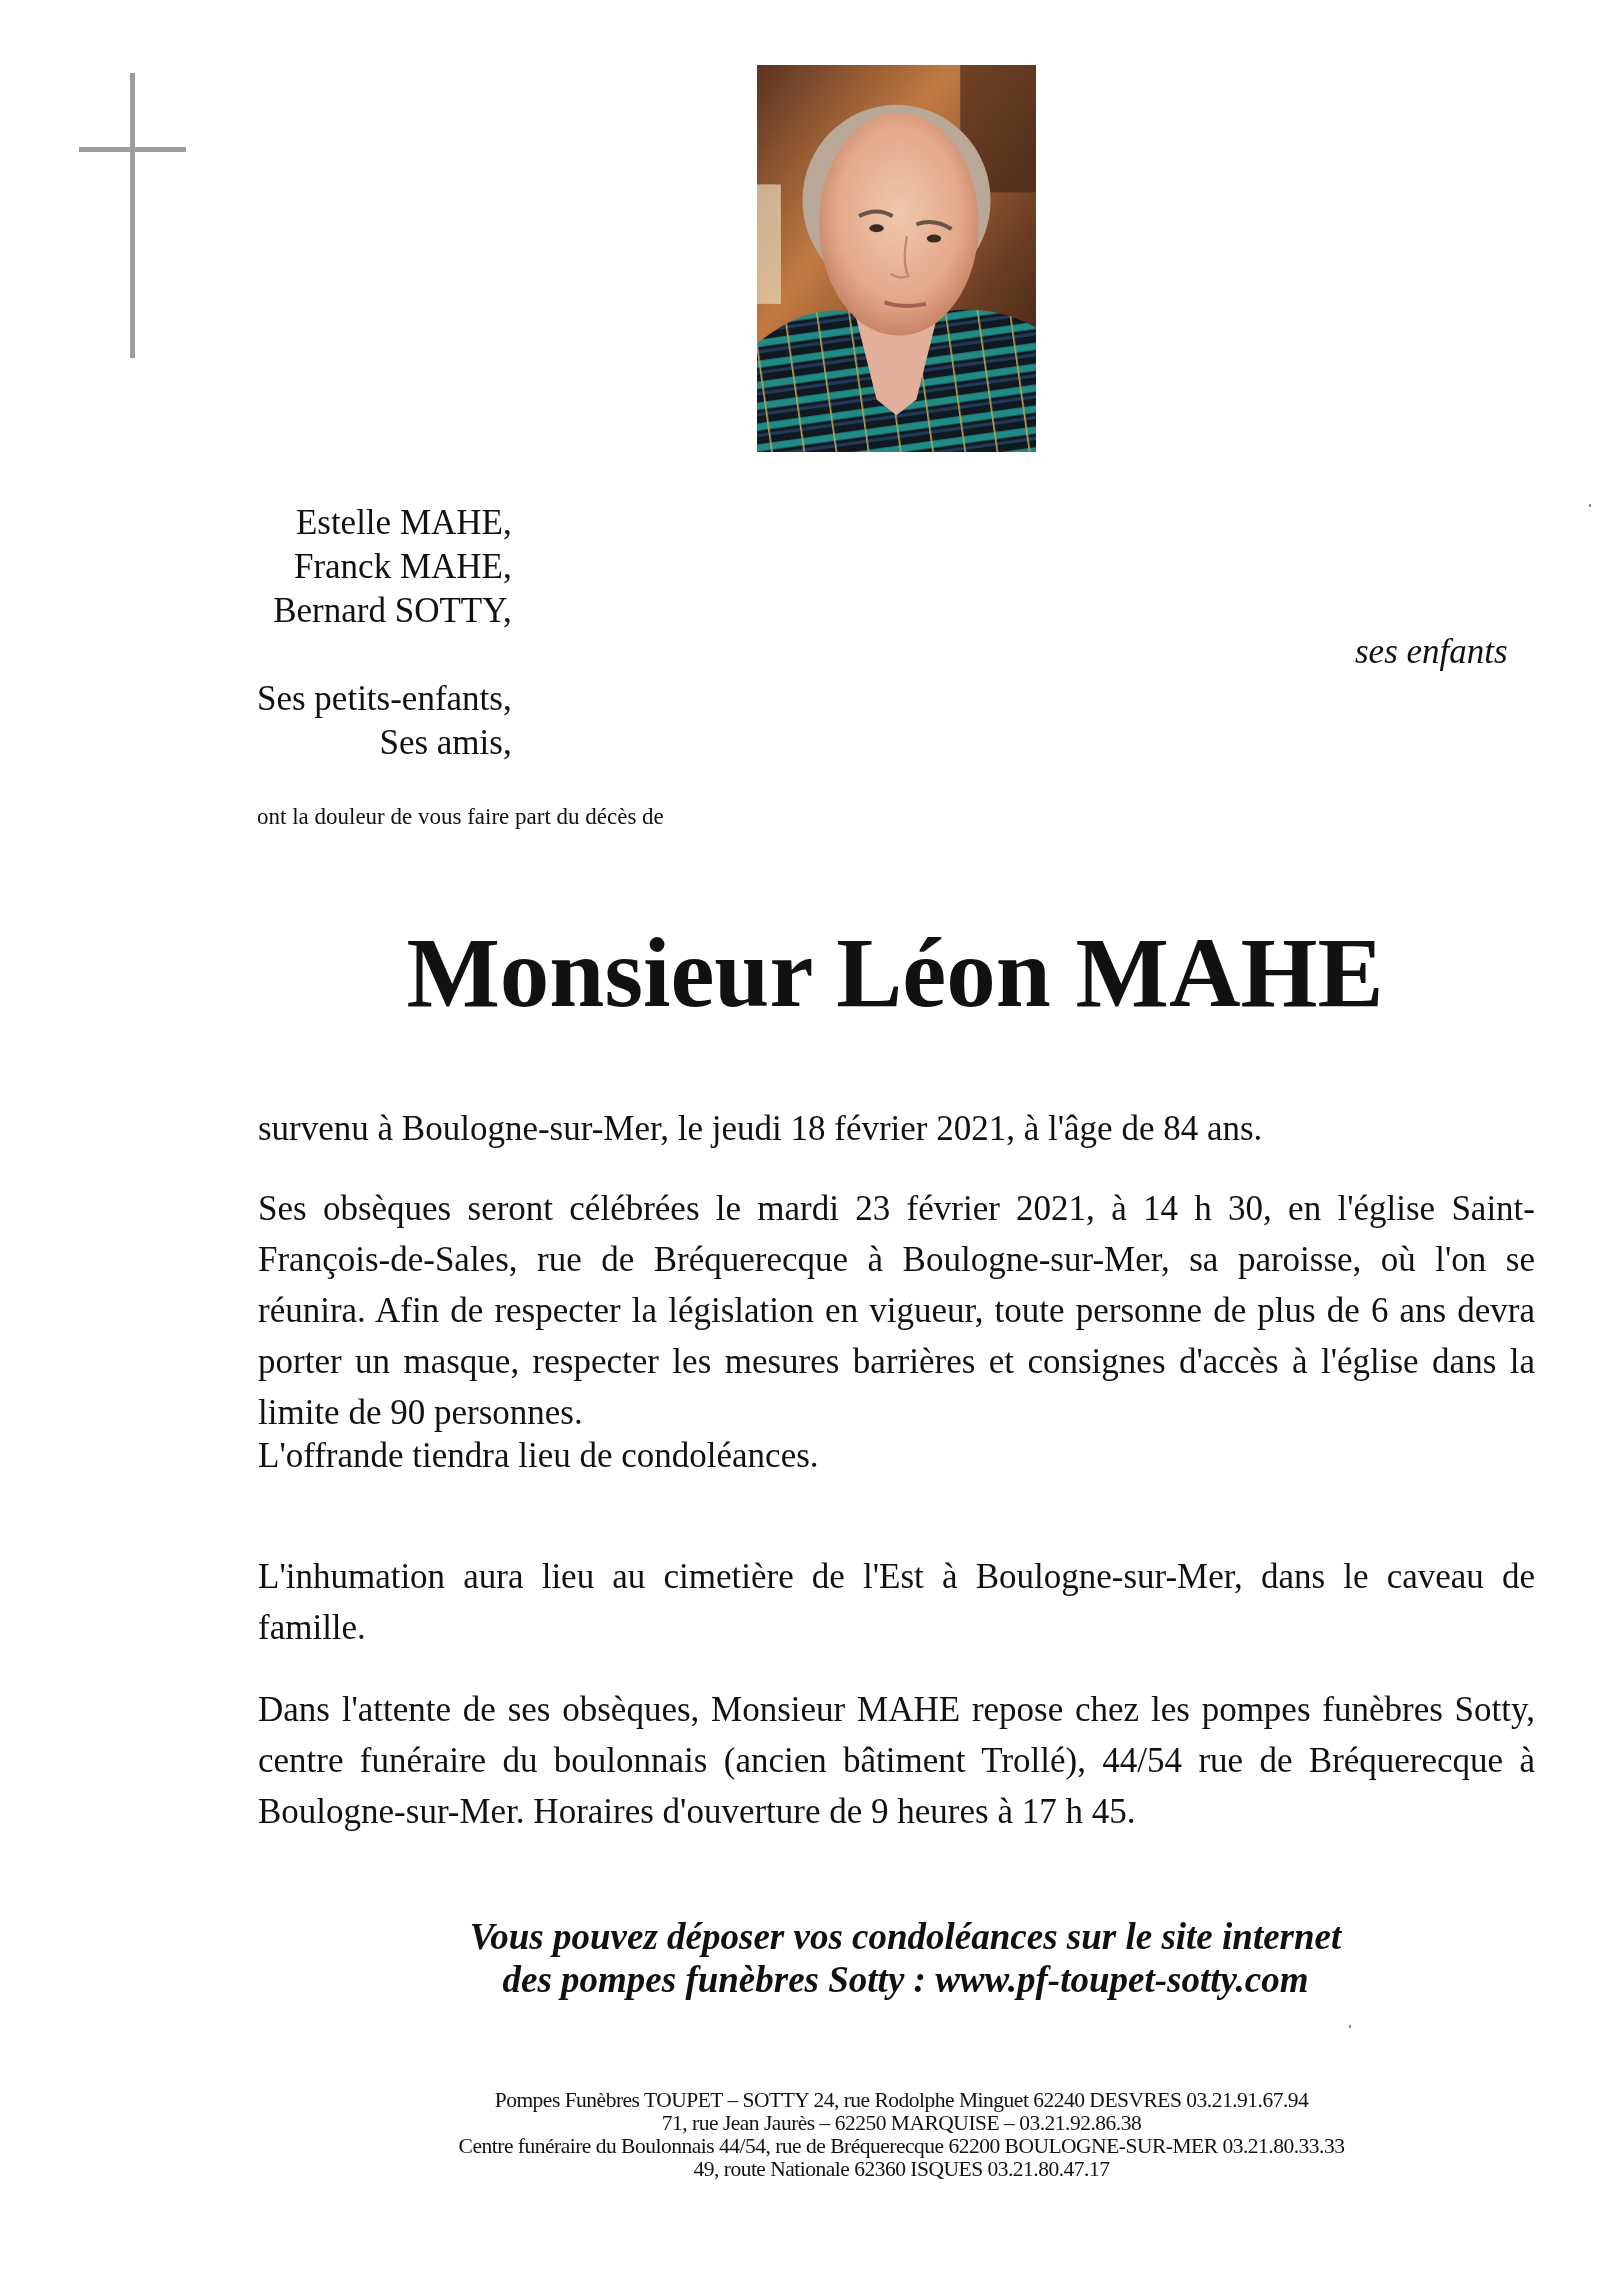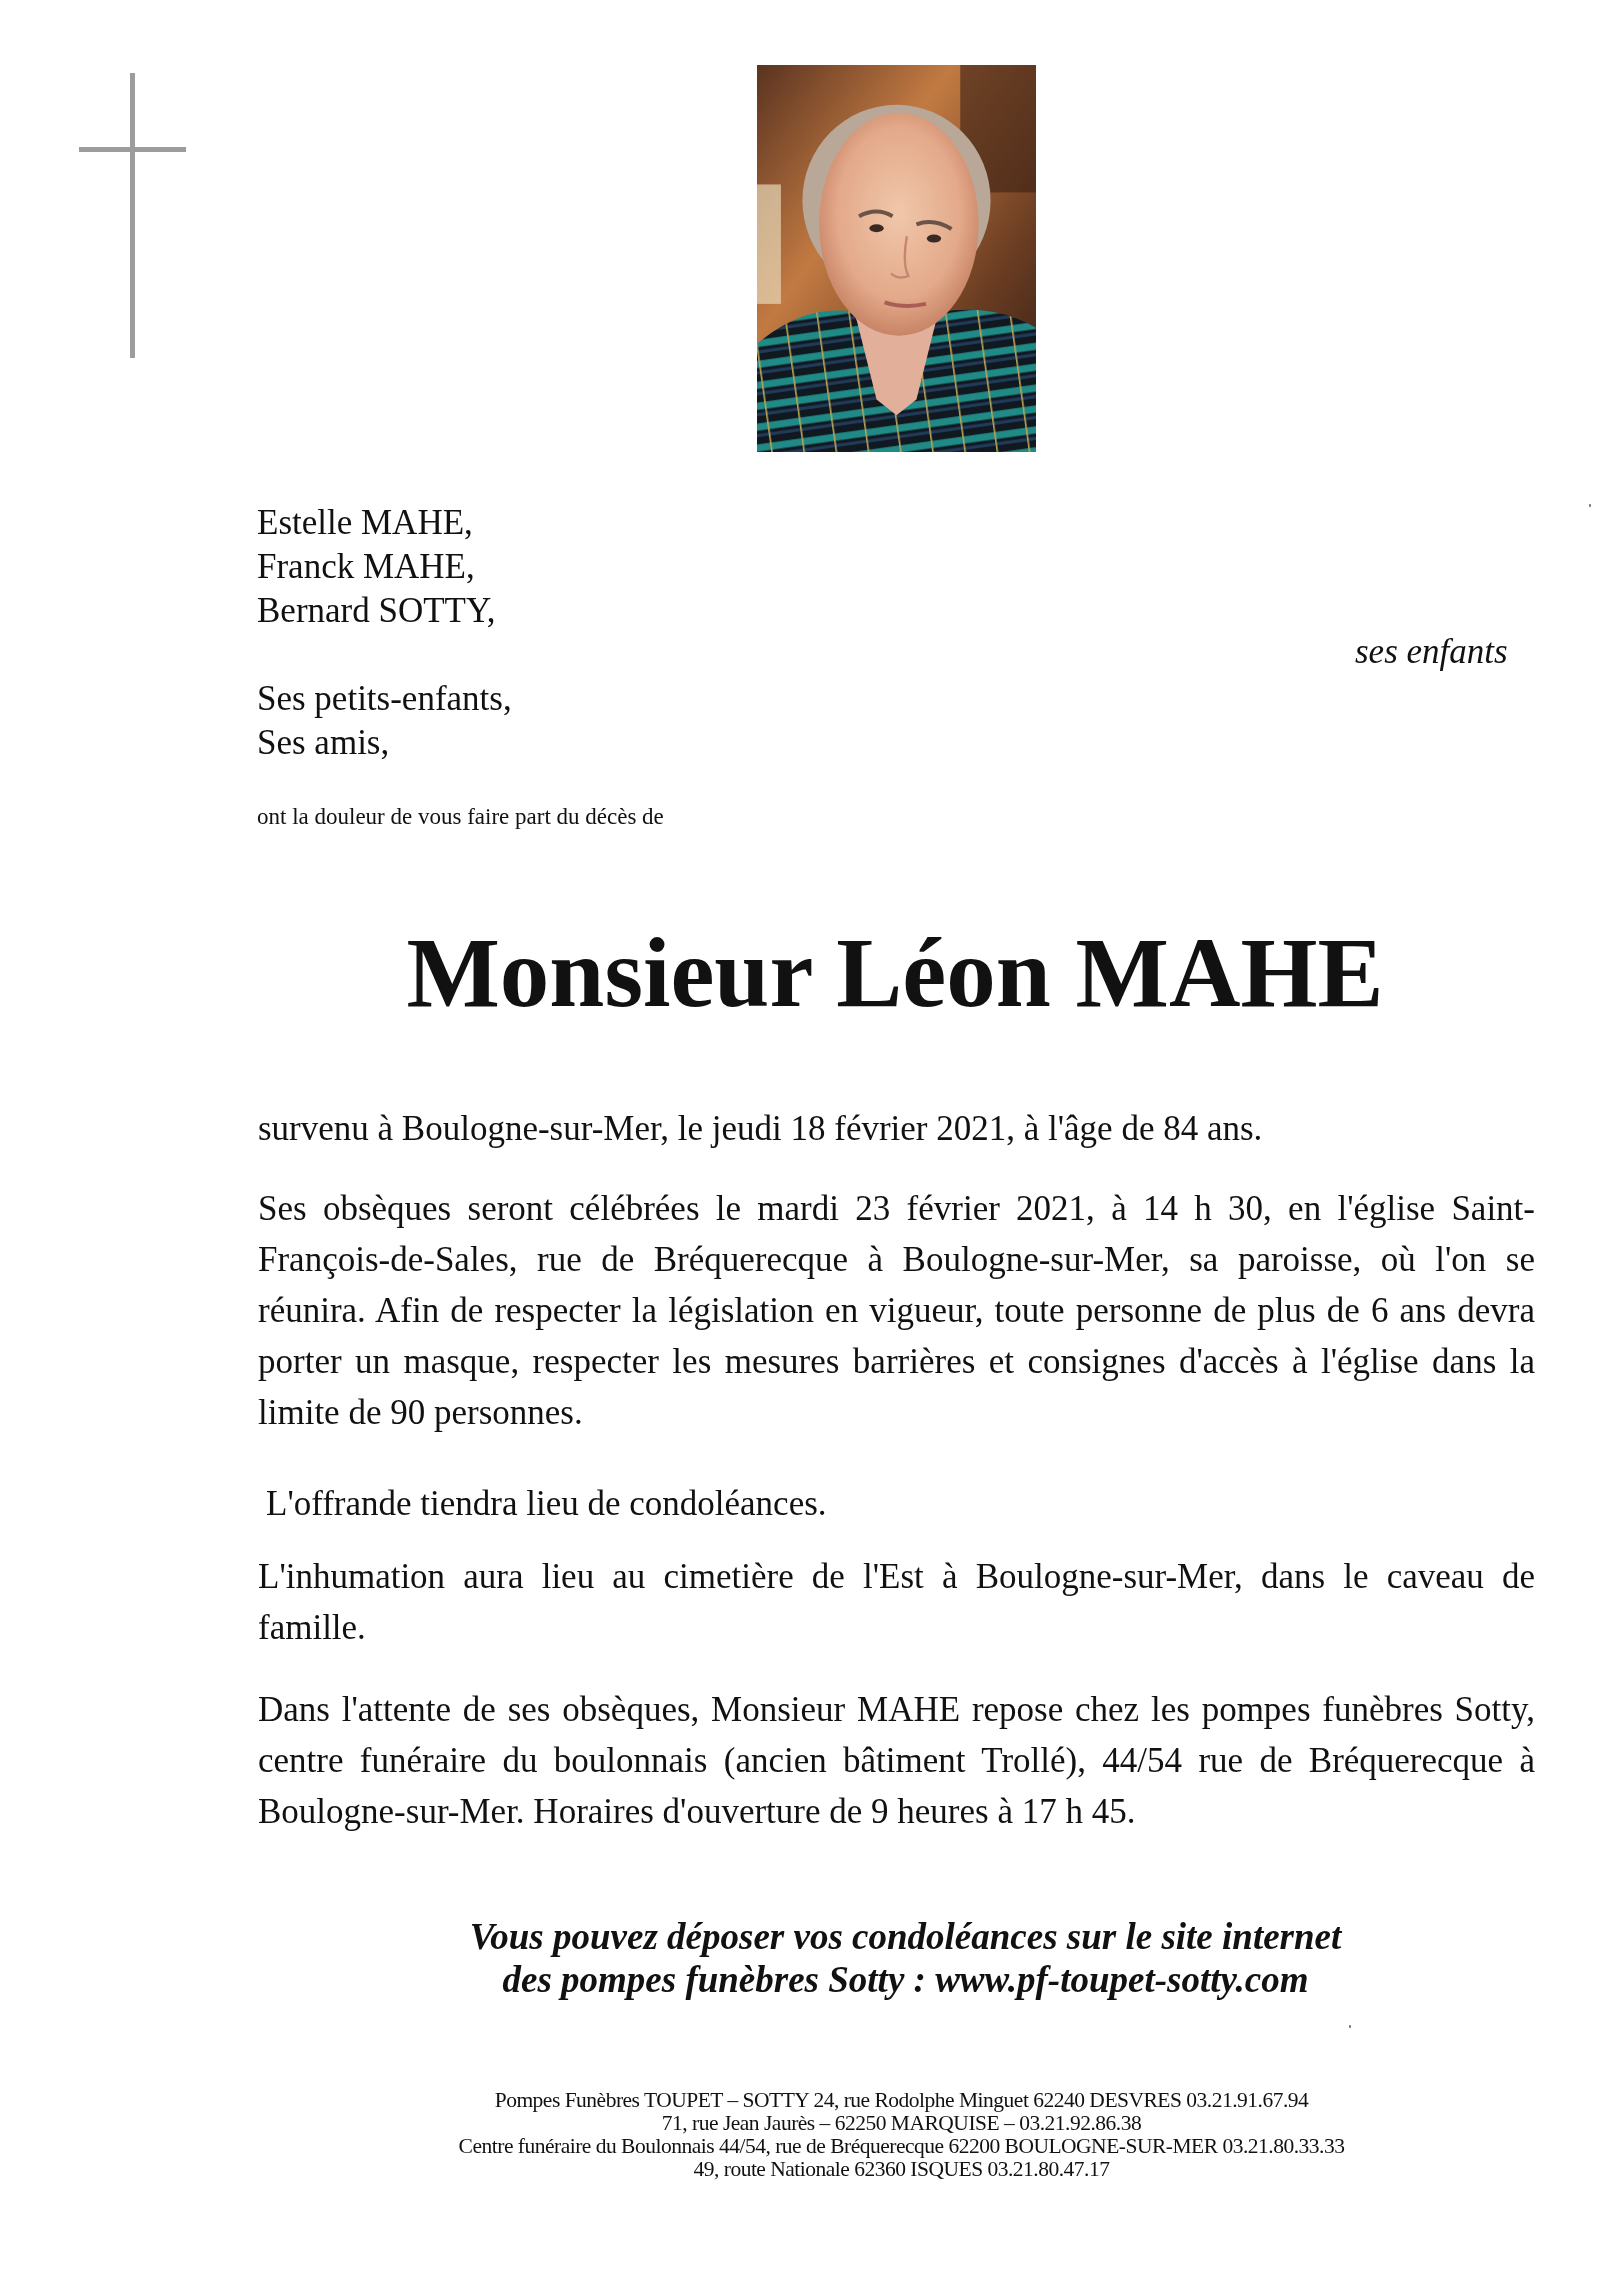--- a/index.html
+++ b/index.html
@@ -1,31 +1,31 @@
 <!DOCTYPE html>
 <html style="font-size:12.8px"><head>
 <meta charset="utf-8">
 <style>
   html, body { margin: 0; padding: 0; background: #ffffff; }
   body { width: 1624px; height: 2295px; position: relative; overflow: hidden; font-family: "Liberation Serif", "DejaVu Serif", serif; color: #111111; }
-  .abs { position: absolute; }
+  .abs { position: absolute; text-align: right; }
   .cross-v { left: 130px; top: 73px; width: 4.8px; height: 285px; background: #9c9c9c; }
   .cross-h { left: 79px; top: 147px; width: 107px; height: 4.8px; background: #9c9c9c; }
   .photo { left: 757px; top: 65px; width: 279px; height: 387px; overflow: hidden; background: #3a2417; }
   .photo svg { display: block; width: 100%; height: 100%; }
   .family { left: 257px; top: 501px; font-size: 35px; line-height: 44px; }
   .family div { white-space: nowrap; }
   .gap { height: 44px; }
   .ses-enfants { left: 1355px; top: 630px; width: 180px; text-align: left; font-size: 35px; line-height: 44px; font-style: italic; white-space: nowrap; }
   .intro { left: 257px; top: 795px; font-size: 23px; line-height: 44px; white-space: nowrap; }
   .title { left: 0; width: 1790px; top: 923px; text-align: center; font-size: 99px; line-height: 99px; font-weight: bold; white-space: nowrap; }
   .para { left: 258px; width: 1277px; font-size: 35px; line-height: 51px; text-align: justify; }
   .p-survenu { top: 1103px; white-space: nowrap; }
   .p-obseques { top: 1183px; }
-  .p-offrande { top: 1478px; white-space: nowrap; margin-left: 8px; }
+  .p-offrande { top: 1430px; white-space: nowrap; }
   .p-inhumation { top: 1551px; }
   .p-attente { top: 1684px; }
   .condol { left: 0; width: 1811px; top: 1915px; text-align: center; font-size: 37px; line-height: 43px; font-weight: bold; font-style: italic; }
   .condol div { white-space: nowrap; }
   .footer { left: 0; width: 1803px; top: 2089px; text-align: center; font-size: 21.5px; line-height: 23px; letter-spacing: -0.5px; }
   .footer div { white-space: nowrap; }
   .speck { width: 2.4px; height: 3.2px; background: #777; border-radius: 0.8px; }
 </style>
 </head>
 <body>

